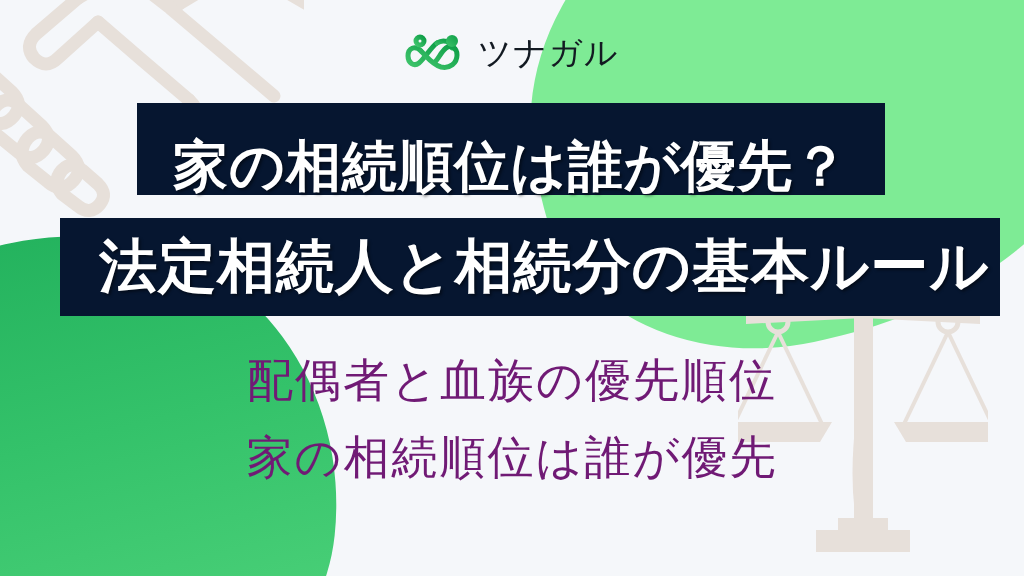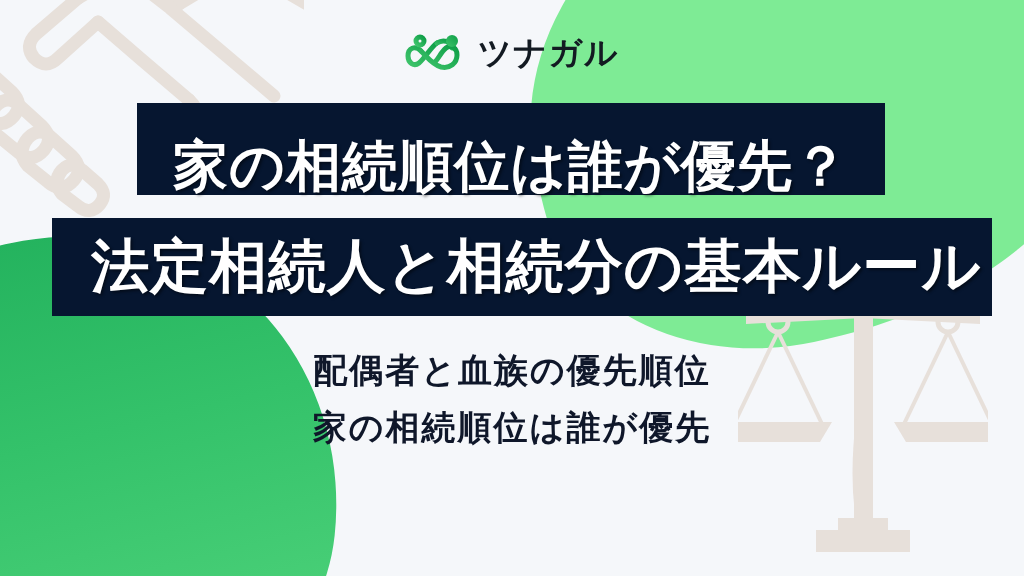--- a/index.html
+++ b/index.html
@@ -84,21 +84,21 @@
     justify-content: center;
     gap: 11px;
   }
   #logo-mark {
     width: 62px;
     height: 40px;
     display: block;
   }
   #logo-wordmark {
     font-size: 33px;
-    font-weight: 700;
+    font-weight: 400;
     letter-spacing: 1.5px;
     color: #131a22;
     line-height: 1;
     white-space: nowrap;
   }
 
   
   .bar {
     position: absolute;
     background: #061630;
@@ -122,43 +122,43 @@
     width: 748px;
     height: 92px;
   }
   #headline-bar-1 .bar-text {
     font-size: 55px;
     letter-spacing: 1px;
     margin-top: 34px;
   }
 
   #headline-bar-2 {
-    left: 52px;
+    left: 60px;
     top: 218px;
     width: 940px;
     height: 98px;
     padding-left: 29px;
   }
   #headline-bar-2 .bar-text {
     font-size: 58px;
     letter-spacing: 1px;
   }
 
   
   #subtitle {
     position: absolute;
     left: 0;
     top: 342px;
     width: 1024px;
     text-align: center;
   }
   .subtitle-line {
-    color: #0f172a;
-    font-size: 34px;
-    font-weight: 700;
+    color: #701a75;
+    font-size: 46px;
+    font-weight: 400;
     letter-spacing: 2px;
     line-height: 1.67;
     white-space: nowrap;
   }
 </style>
 </head>
 <body>
 
 <div id="canvas">
 

